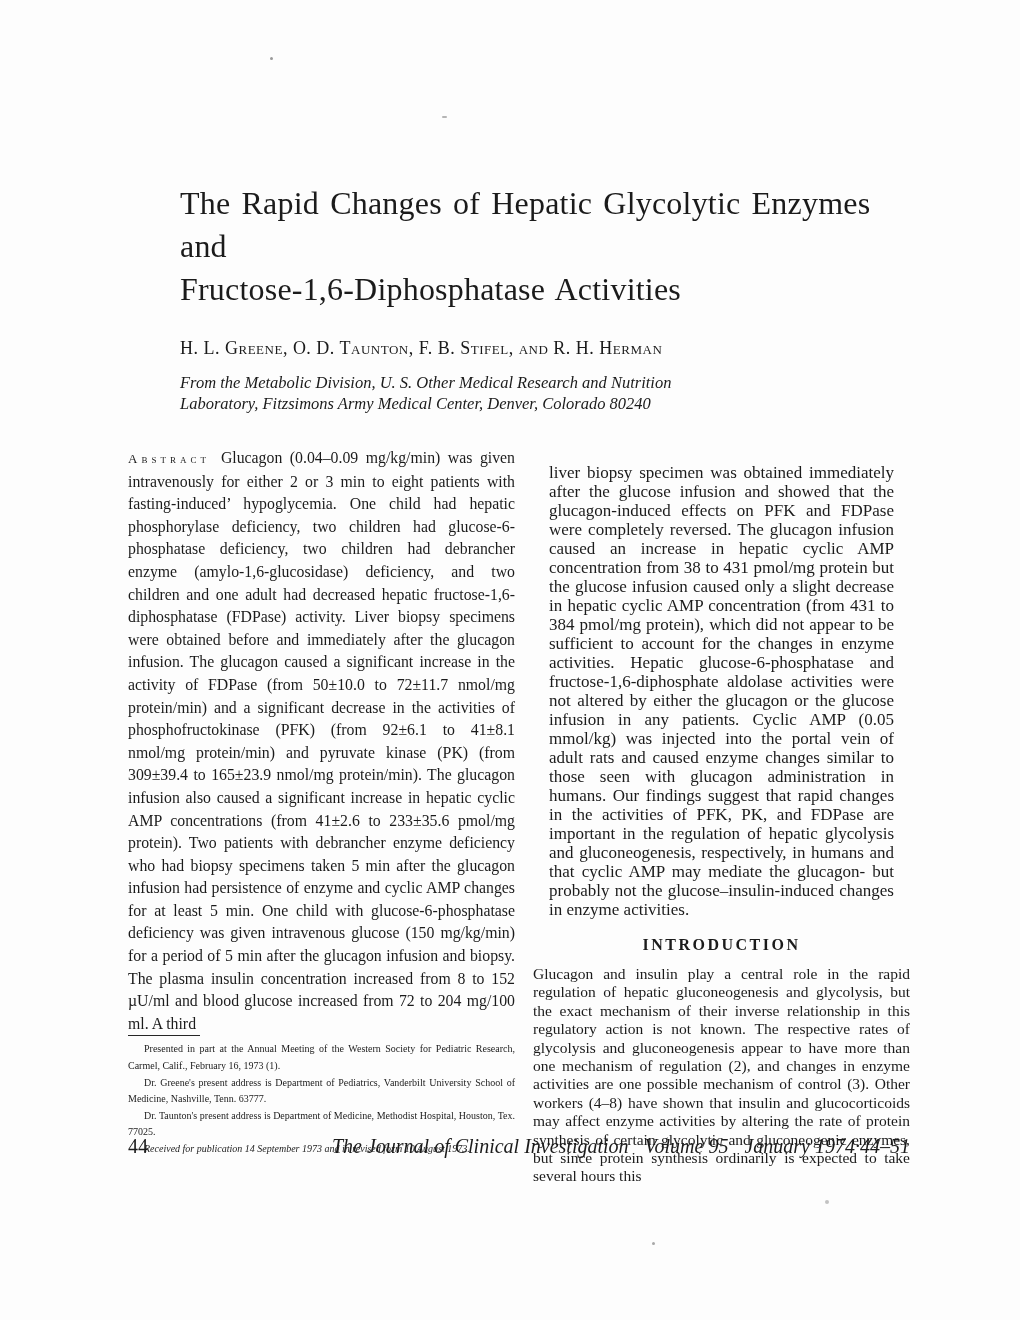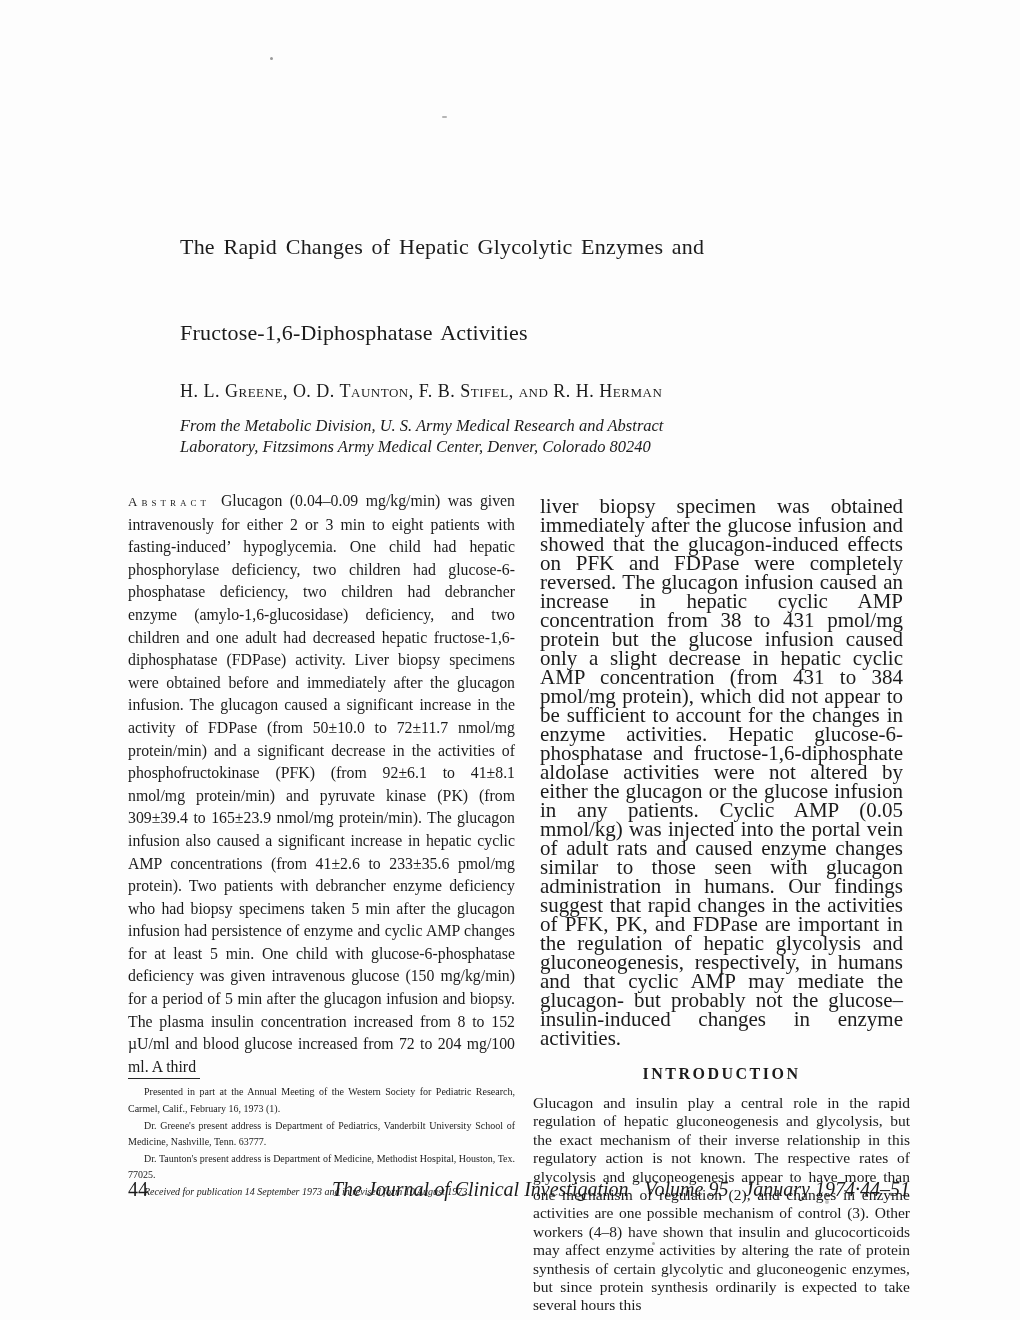--- a/index.html
+++ b/index.html
@@ -10,22 +10,22 @@
     font-family: "Liberation Serif", "DejaVu Serif", serif;
     position: relative;
     overflow: hidden;
   }
   .sheet { position: absolute; inset: 0; }
 
   
   .head { padding: 182px 112px 0 180px; }
   .title-line {
     display: block;
-    font-size: 22px; line-height: 43px;
-    letter-spacing: 0.2px; word-spacing: 3px; margin-top: 43px;
+    font-size: 32px; line-height: 43px;
+    letter-spacing: 0.2px; word-spacing: 3px;
   }
   .authors {
     margin-top: 27px;
     font-size: 18px;
     font-variant: small-caps;
     letter-spacing: 0.5px;
   }
   .affil {
     margin-top: 13px;
     font-size: 16.5px; font-style: italic;
@@ -61,22 +61,22 @@
   }
   .fn-rule {
     width: 72px; height: 0;
     border: 0; border-top: 1.6px solid #262626;
     margin: 0 0 5px 0;
   }
   .fn-block p { margin: 0; text-indent: 16px; text-align: justify; }
   .fn-received { font-style: italic; }
 
   .abs2 {
-    margin: 7px;
-    font-size: 21px; line-height: 19px;
+    margin: 16px;
+    font-size: 17px; line-height: 19px;
   }
   .intro-heading {
     text-align: center;
     font-size: 16px; font-weight: bold;
     letter-spacing: 2.5px;
     margin: 17px 0 11px 0;
   }
   .intro-p {
     margin: 0;
     font-size: 15.5px; line-height: 18.4px;
@@ -113,21 +113,21 @@
   <div class="speck s3"></div>
   <div class="speck s4"></div>
 
   <div class="head">
     <h1 style="margin:0; font-weight:normal;">
       <span class="title-line">The Rapid Changes of Hepatic Glycolytic Enzymes and</span>
       <span class="title-line">Fructose-1,6-Diphosphatase Activities</span>
     </h1>
     <div class="authors">H. L. Greene, O. D. Taunton, F. B. Stifel, and R. H. Herman</div>
     <div class="affil">
-      <span class="affil-line">From the Metabolic Division, U. S. Army Medical Research and Abstract</span>
+      <span class="affil-line">From the Metabolic Division, U. S. Other Medical Research and Nutrition</span>
       <span class="affil-line">Laboratory, Fitzsimons Army Medical Center, Denver, Colorado 80240</span>
     </div>
   </div>
 
   <div class="columns">
 
     <div class="col-left">
       <p class="abs1 body-text">
         <span class="abs-label">Abstract</span><span>Glucagon (0.04–0.09 mg/kg/min) was given intravenously for either 2 or 3 min to eight patients with fasting-induced’ hypoglycemia. One child had hepatic phosphorylase deficiency, two children had glucose-6-phosphatase deficiency, two children had debrancher enzyme (amylo-1,6-glucosidase) deficiency, and two children and one adult had decreased hepatic fructose-1,6-diphosphatase (FDPase) activity. Liver biopsy specimens were obtained before and immediately after the glucagon infusion. The glucagon caused a significant increase in the activity of FDPase (from 50±10.0 to 72±11.7 nmol/mg protein/min) and a significant decrease in the activities of phosphofructokinase (PFK) (from 92±6.1 to 41±8.1 nmol/mg protein/min) and pyruvate kinase (PK) (from 309±39.4 to 165±23.9 nmol/mg protein/min). The glucagon infusion also caused a significant increase in hepatic cyclic AMP concentrations (from 41±2.6 to 233±35.6 pmol/mg protein). Two patients with debrancher enzyme deficiency who had biopsy specimens taken 5 min after the glucagon infusion had persistence of enzyme and cyclic AMP changes for at least 5 min. One child with glucose-6-phosphatase deficiency was given intravenous glucose (150 mg/kg/min) for a period of 5 min after the glucagon infusion and biopsy. The plasma insulin concentration increased from 8 to 152 µU/ml and blood glucose increased from 72 to 204 mg/100 ml. A third</span>
       </p>

